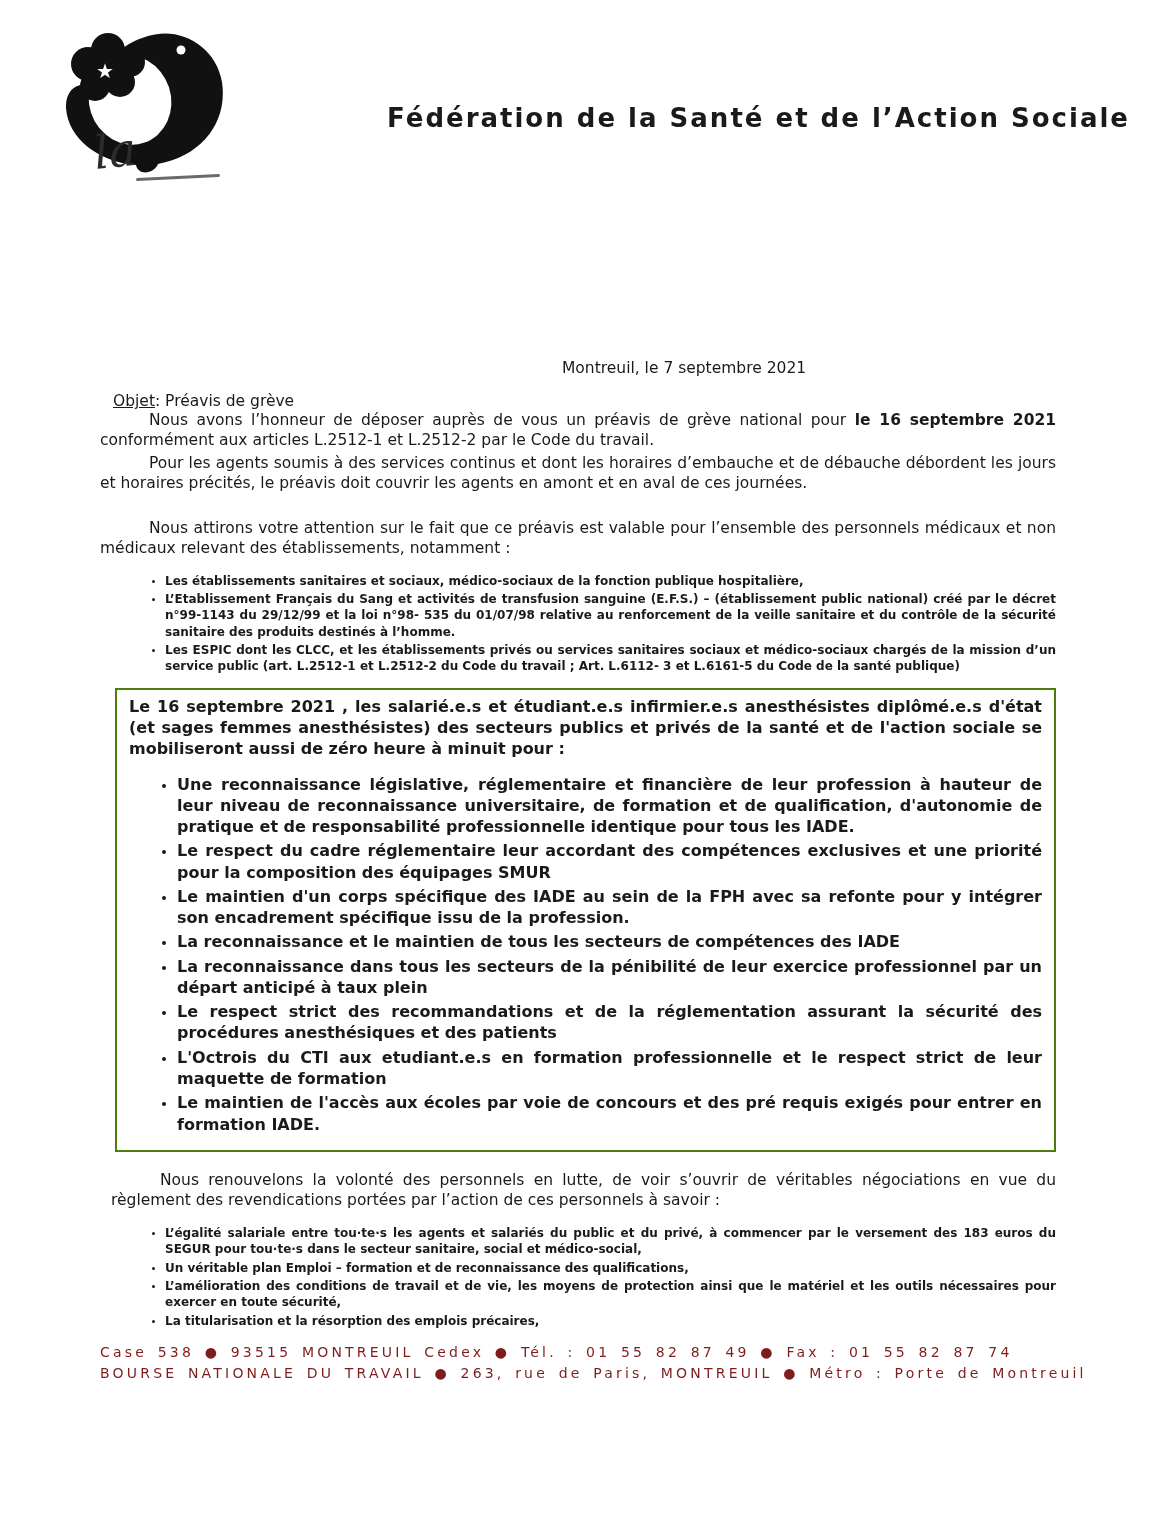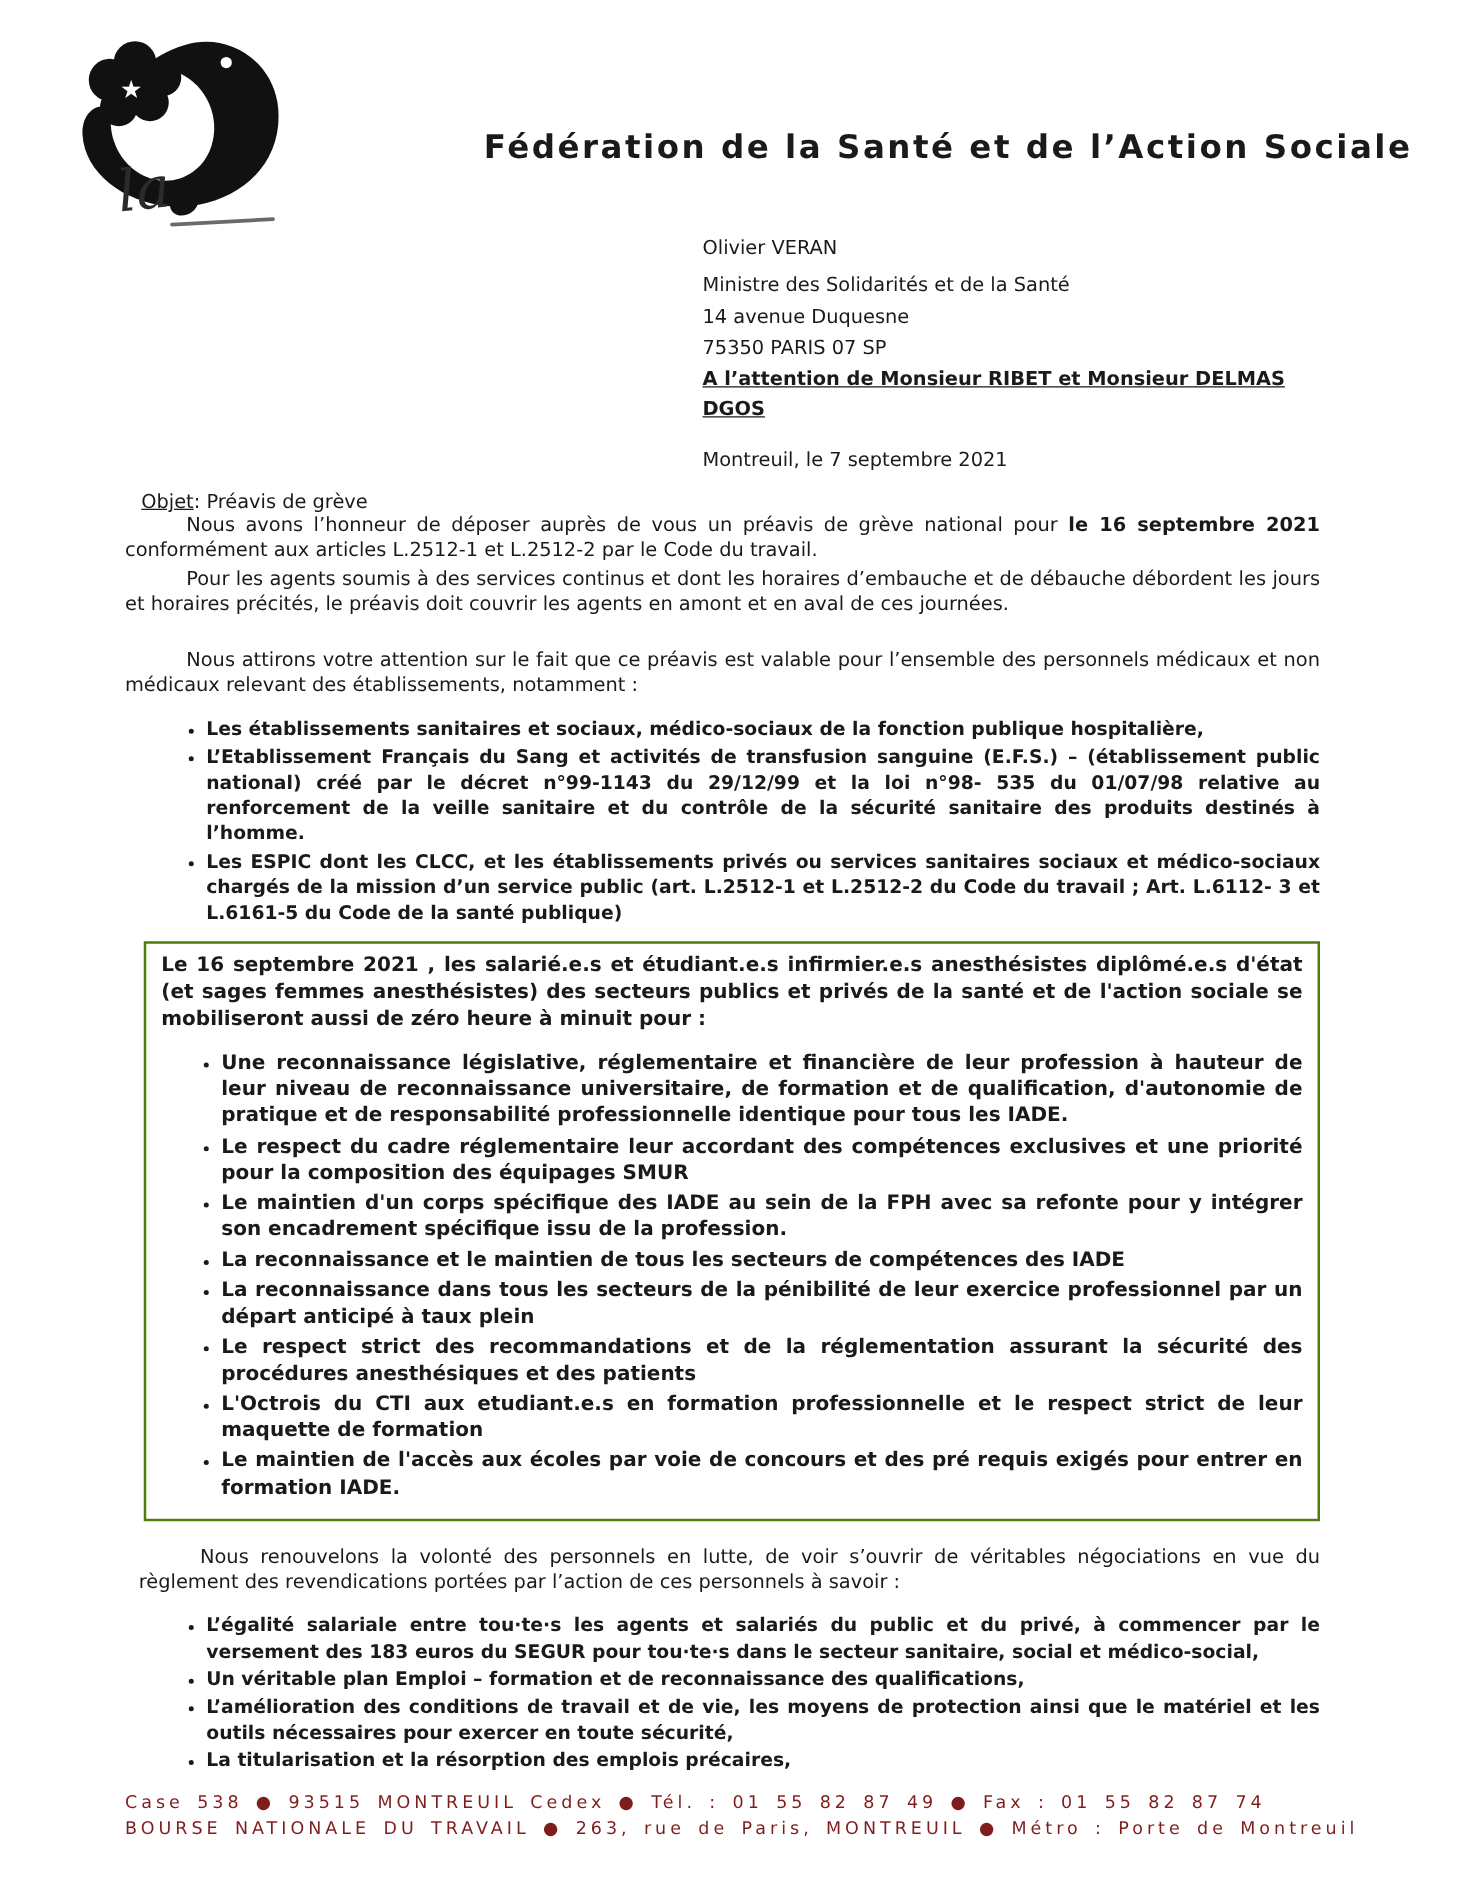--- a/index.html
+++ b/index.html
@@ -36,21 +36,21 @@
   .subject-label { text-decoration:underline; }
   .dateline { position:absolute; left:562px; top:358px; }
   
   .bodytext { margin:0 114px 0 100px; }
   .salutation { margin:8px 0 0 49px; }
   .para { margin:0; text-indent:49px; text-align:justify; }
   .p1 { margin-top:22px; }
   .p2 { margin-top:3px; }
   .p3 { margin-top:24px; }
   .p4 { margin-top:18px;margin-left:11px; }
-  ul.blist { margin:15px 0 0 0; padding-left:65px; font-weight:bold; font-size:15px; }
+  ul.blist { margin:15px 0 0 0; padding-left:65px; font-weight:bold; font-size:12px; }
   ul.blist li { text-align:justify; line-height:1.36; margin-bottom:2px; }
   ul.blist li::marker { font-size:0.85em; }
   .box {
     margin:13px 0 0 15px; border:2px solid #4d7c0f; padding:6px 12px 12px 12px;
     font-weight:bold; font-size:16px;
   }
   .box-intro { margin:0; text-align:justify; line-height:1.33; }
   .box ul { margin:14px 0 0 0; padding-left:48px; }
   .box li { text-align:justify; line-height:1.33; margin-bottom:3px; }
   .box li::marker { font-size:0.8em; }
@@ -87,28 +87,20 @@
           </g>
           <text x="56" y="54" font-size="20" fill="#ffffff" font-family="DejaVu Sans, sans-serif">★</text>
         </svg>
       </span>
       <div class="logo-la">la</div>
       <div class="logo-swash"></div>
     </div>
 
     <div class="title">Fédération de la Santé et de l’Action Sociale</div>
 
-    <div class="recipient">
-      <div class="recipient-name">Olivier VERAN</div>
-      <div>Ministre des Solidarités et de la Santé</div>
-      <div>14 avenue Duquesne</div>
-      <div>75350 PARIS 07 SP</div>
-      <div class="attention">A l’attention de Monsieur RIBET et Monsieur DELMAS</div>
-      <div class="attention">DGOS</div>
-    </div>
 
     <div class="subject"><span class="subject-label">Objet</span><span>: Préavis de grève</span></div>
 
     <div class="dateline">Montreuil, le 7 septembre 2021</div>
   </div>
 
   <div class="bodytext">
 
 
     <p class="para p1"><span>Nous avons l’honneur de déposer auprès de vous un préavis de grève national pour </span><b>le 16 septembre 2021</b><span> conformément aux articles L.2512-1 et L.2512-2 par le Code du travail.</span></p>

